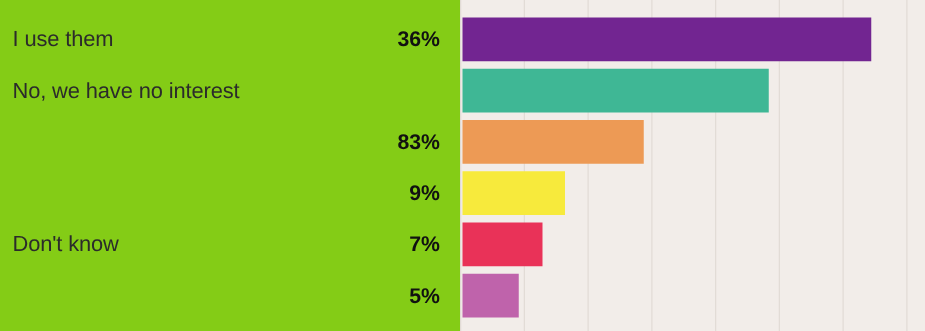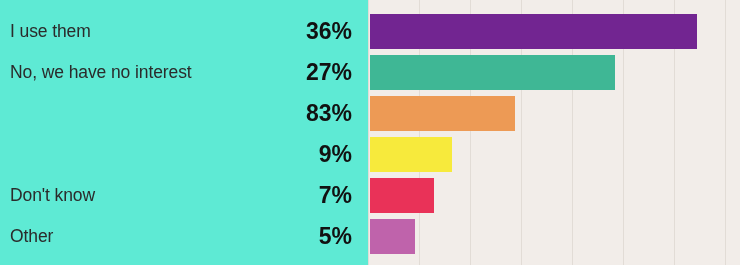--- a/index.html
+++ b/index.html
@@ -10,21 +10,21 @@
     width: 740px;
     height: 265px;
     background: #f4efeb;
     font-family: "Liberation Sans", sans-serif;
     overflow: hidden;
   }
   #chart-root {
     position: relative;
     width: 740px;
     height: 265px;
-    background: #5eead4;
+    background: #84cc16;
   }
   
   #plot-area {
     position: absolute;
     left: 368px;
     top: 0;
     width: 372px;
     height: 265px;
     background: #f2ede9;
   }
@@ -54,21 +54,21 @@
     letter-spacing: -0.1px;
   }
   .row-value {
     position: absolute;
     left: 250px;
     width: 102px;
     top: 0;
     height: 41px;
     line-height: 41px;
     text-align: right;
-    font-size: 23px;
+    font-size: 17px;
     font-weight: bold;
     color: #111111;
     white-space: nowrap;
   }
   .bar {
     position: absolute;
     left: 370px;
     top: 3px;
     height: 35px;
   }
@@ -90,36 +90,34 @@
     </div>
 
   <div id="rows-container">
       <div class="row" style="top: 11px;">
         <div class="row-label" style="color: rgb(43, 43, 43);">I use them</div>
         <div class="row-value" style="color: rgb(17, 17, 17);">36%</div>
         <div class="bar" style="left: 370px; width: 327px; background: rgb(114, 37, 145);"></div>
       </div>
       <div class="row" style="top: 52px; text-decoration: underline;">
         <div class="row-label" style="color: rgb(43, 43, 43);">No, we have no interest</div>
-        <div class="row-value" style="color: rgb(17, 17, 17);">27%</div>
         <div class="bar" style="left: 370px; width: 245px; background: rgb(63, 183, 149);"></div>
       </div>
       <div class="row" style="top: 93px;">
         <div class="row-value" style="color: rgb(17, 17, 17);">83%</div>
         <div class="bar" style="left: 370px; width: 145px; background: rgb(237, 154, 85);"></div>
       </div>
       <div class="row" style="top: 134px;">
         <div class="row-value" style="color: rgb(17, 17, 17);">9%</div>
         <div class="bar" style="left: 370px; width: 82px; background: rgb(247, 234, 60);"></div>
       </div>
       <div class="row" style="top: 175px;">
         <div class="row-label" style="color: rgb(43, 43, 43);">Don't know</div>
         <div class="row-value" style="color: rgb(17, 17, 17);">7%</div>
         <div class="bar" style="left: 370px; width: 64px; background: rgb(233, 50, 88);"></div>
       </div>
       <div class="row" style="top: 216px;">
-        <div class="row-label" style="color: rgb(43, 43, 43);">Other</div>
         <div class="row-value" style="color: rgb(17, 17, 17);">5%</div>
         <div class="bar" style="left: 370px; width: 45px; background: rgb(191, 99, 171);"></div>
       </div>
     </div>
 
 </div>
 
 </body></html>

